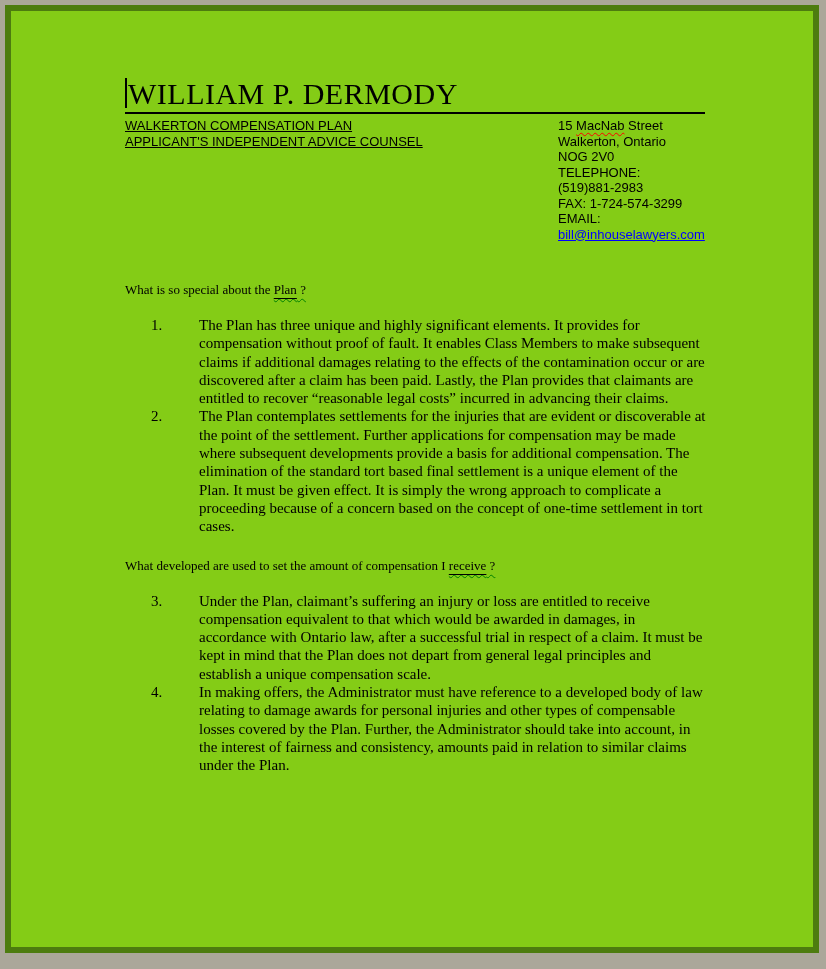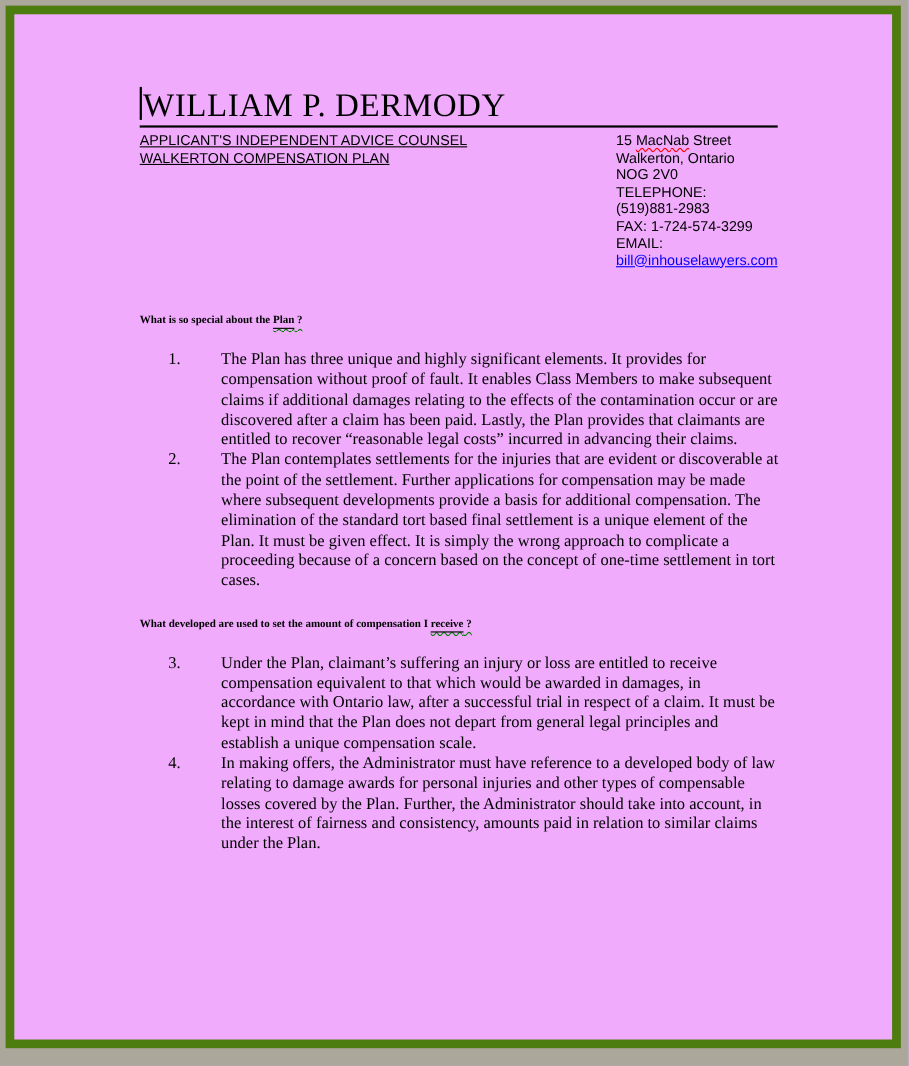--- a/index.html
+++ b/index.html
@@ -7,22 +7,22 @@
   body {
     background: #ABA79A;
     font-family: "Liberation Serif", serif;
     position: relative;
     overflow: hidden;
   }
   .page {
     position: absolute;
     left: 5px; top: 5px;
     width: 814px; height: 948px;
-    background: #f0abfc;
-    border: 8px solid #4d7c0f;
+    background: #84cc16;
+    border: 6px solid #4d7c0f;
   }
   .content {
     padding: 66px 0 0 114px;
     width: 714px;
   }
   
   .title-block {
     width: 580px;
     border-bottom: 2px solid #000;
     padding-bottom: 1px;
@@ -79,22 +79,22 @@
   
   .date-line {
     font-family: "Liberation Sans", sans-serif;
     font-size: 14px;
     line-height: 17px;
     margin-top: 2px;
     margin-bottom: 8px;
   }
   .section-heading {
     font-family: "Liberation Serif", serif;
-    font-size: 10px;
-    font-weight: bold;
+    font-size: 13px;
+    font-weight: normal;
     line-height: 19px;
     margin-top: 20px;
     margin-bottom: 17px;
   }
   .section-heading.indented { margin-left: 7px; }
   .squiggle {
     text-decoration-line: underline;
     text-decoration-style: wavy;
     text-decoration-color: #008000;
     text-decoration-thickness: 1px;
@@ -115,22 +115,22 @@
 
 <div class="page">
   <div class="content">
 
     <div class="title-block">
       <div class="doc-title"><span class="caret"></span><span>WILLIAM P. DERMODY</span></div>
     </div>
 
     <div class="head-cols">
       <div class="role-col">
+        <div class="role-line">WALKERTON COMPENSATION PLAN</div>
         <div class="role-line">APPLICANT'S INDEPENDENT ADVICE COUNSEL</div>
-        <div class="role-line">WALKERTON COMPENSATION PLAN</div>
       </div>
       <div class="addr-col">
         <div><span>15 </span><span class="sp-red">MacNab</span><span> Street</span></div>
         <div>Walkerton, Ontario</div>
         <div>NOG 2V0</div>
         <div class="contact-block">
           <div>TELEPHONE:</div>
           <div>(519)881-2983</div>
           <div>FAX: 1-724-574-3299</div>
           <div>EMAIL:</div>

